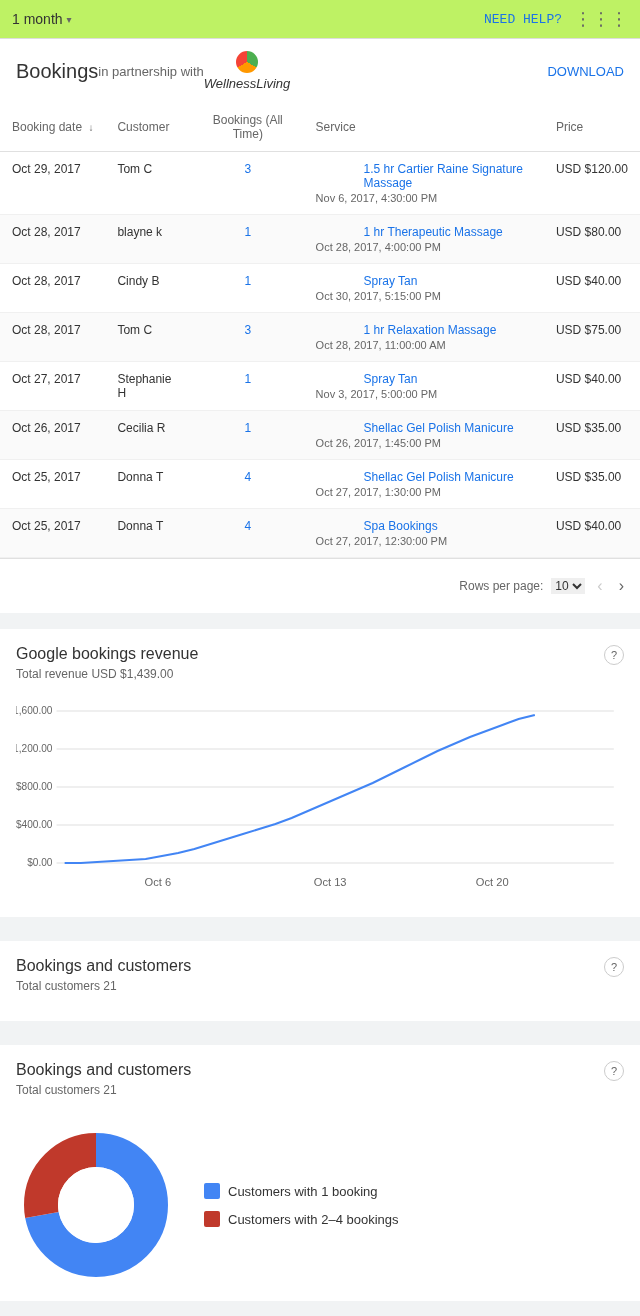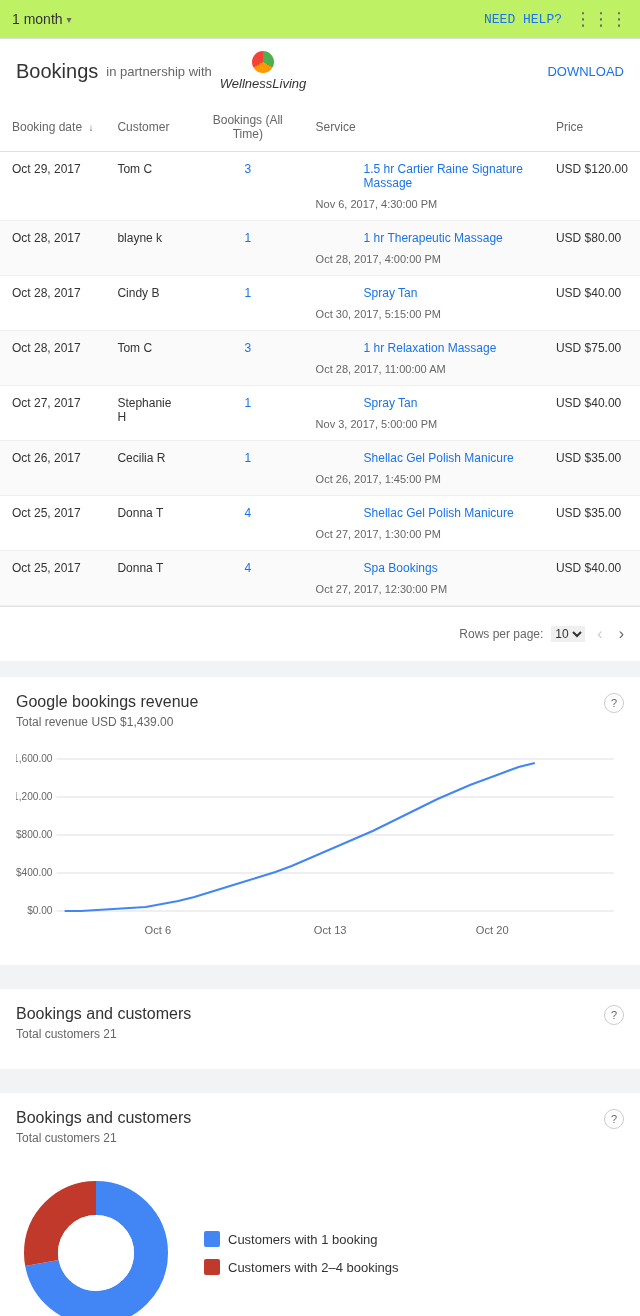--- a/index.html
+++ b/index.html
@@ -21,42 +21,42 @@
     .grid-icon { color: #666; font-size: 18px; }
 
     
     .bookings-header {
       display: flex;
       align-items: center;
       justify-content: space-between;
       padding: 12px 16px;
       background: #fff;
     }
-    .bookings-title { font-size: 20px; font-weight: 400; color: #333; display: flex; align-items: center; gap: 8px; }
+    .bookings-title { font-size: 20px; font-weight: 400; color: #333; display: flex; align-items: center; }
     .partner-text { font-size: 13px; color: #666; font-weight: 400; }
     .wellness-logo {
       display: inline-flex; align-items: center; gap: 3px; flex-direction: column;
     }
     .wellness-icon {
       width: 22px; height: 22px; background: conic-gradient(#4caf50 0deg 120deg, #ff9800 120deg 240deg, #f44336 240deg 360deg);
       border-radius: 50%; display: inline-block;
     }
     .wellness-text { color: #333; font-style: italic; font-size: 14px; }
     .download-link { color: #1a73e8; font-size: 13px; font-weight: 500; cursor: pointer; }
 
     
     .table-container { background: #fff; }
     table { width: 100%; border-collapse: collapse; font-size: 12px; }
     th { text-align: left; padding: 10px 12px; font-weight: 500; color: #666; border-bottom: 1px solid #e0e0e0; font-size: 12px; }
     td { padding: 10px 12px; border-bottom: 1px solid #f0f0f0; vertical-align: top; }
     .booking-date { color: #333; white-space: nowrap; }
     .customer-name { color: #333; }
     .booking-count { color: #1a73e8; font-weight: 500; }
     .service-name { color: #1a73e8; font-size: 12px; margin-left: 48px; }
-    .service-datetime { color: #666; font-size: 11px; margin-top: 8px; }
+    .service-datetime { color: #666; font-size: 11px; margin-top: 2px; }
     .price { color: #333; white-space: nowrap; }
     .sort-arrow { font-size: 10px; margin-left: 3px; }
 
     
     .pagination {
       display: flex; align-items: center; justify-content: flex-end;
       padding: 16px 12px; background: #fff; border-top: 1px solid #e0e0e0;
       font-size: 12px; color: #666; gap: 8px;
     }
     .rows-select { font-size: 12px; border: none; color: #333; cursor: pointer; }

